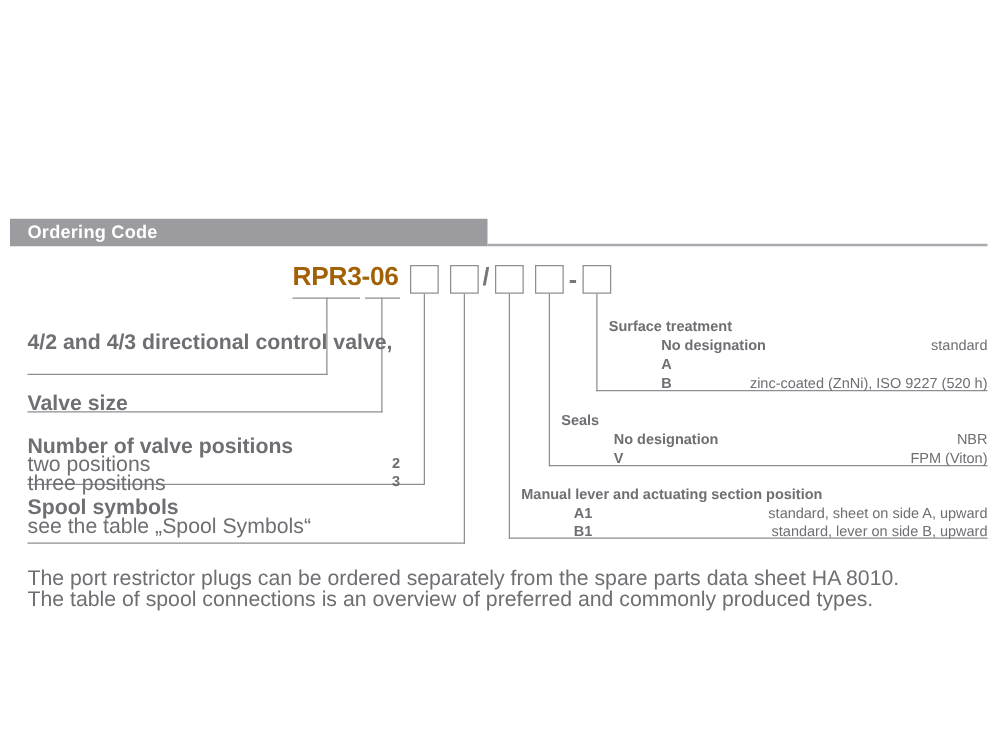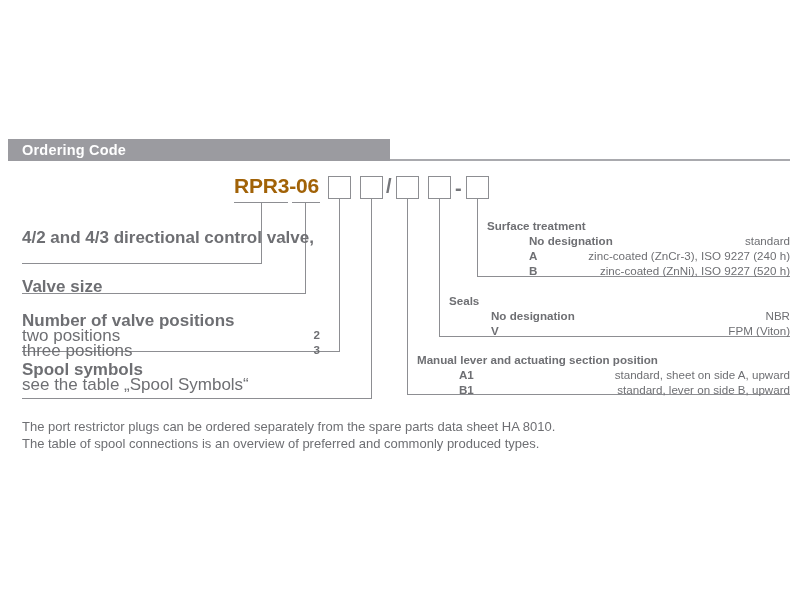--- a/index.html
+++ b/index.html
@@ -11,20 +11,21 @@
     width: 800px;
     height: 600px;
     font-family: "Liberation Sans", sans-serif;
     color: #6e6f73;
     position: relative;
     overflow: hidden;
   }
   .page {
     position: absolute;
     inset: 0;
+    margin-top: 36px;
   }
 
   
   .header-bar {
     position: absolute;
     left: 8px;
     top: 139px;
     width: 382px;
     height: 22px;
     background: #9b9ba0;
@@ -130,21 +131,21 @@
     font-size: 11.6px;
     color: #6e6f73;
     text-align: right;
   }
 
   
   .footer {
     position: absolute;
     left: 22px;
     top: 419px;
-    font-size: 13px;
+    font-size: 17px;
     line-height: 16.5px;
     color: #6e6f73;
   }
   .footer div { white-space: nowrap; }
 </style>
 </head>
 <body>
 
 <div class="page">
 
@@ -208,21 +209,20 @@
   </div>
 
   <div class="right-blk" style="left:487px; top:218px; width:303px;">
     <div class="hdr-right">Surface treatment</div>
     <div class="row">
       <span class="k">No designation</span>
       <span class="v">standard</span>
     </div>
     <div class="row">
       <span class="k">A</span>
-      <span class="v">zinc-coated (ZnCr-3), ISO 9227 (240 h)</span>
     </div>
     <div class="row">
       <span class="k">B</span>
       <span class="v">zinc-coated (ZnNi), ISO 9227 (520 h)</span>
     </div>
   </div>
 
   <div class="right-blk" style="left:449px; top:293px; width:341px;">
     <div class="hdr-right">Seals</div>
     <div class="row">

